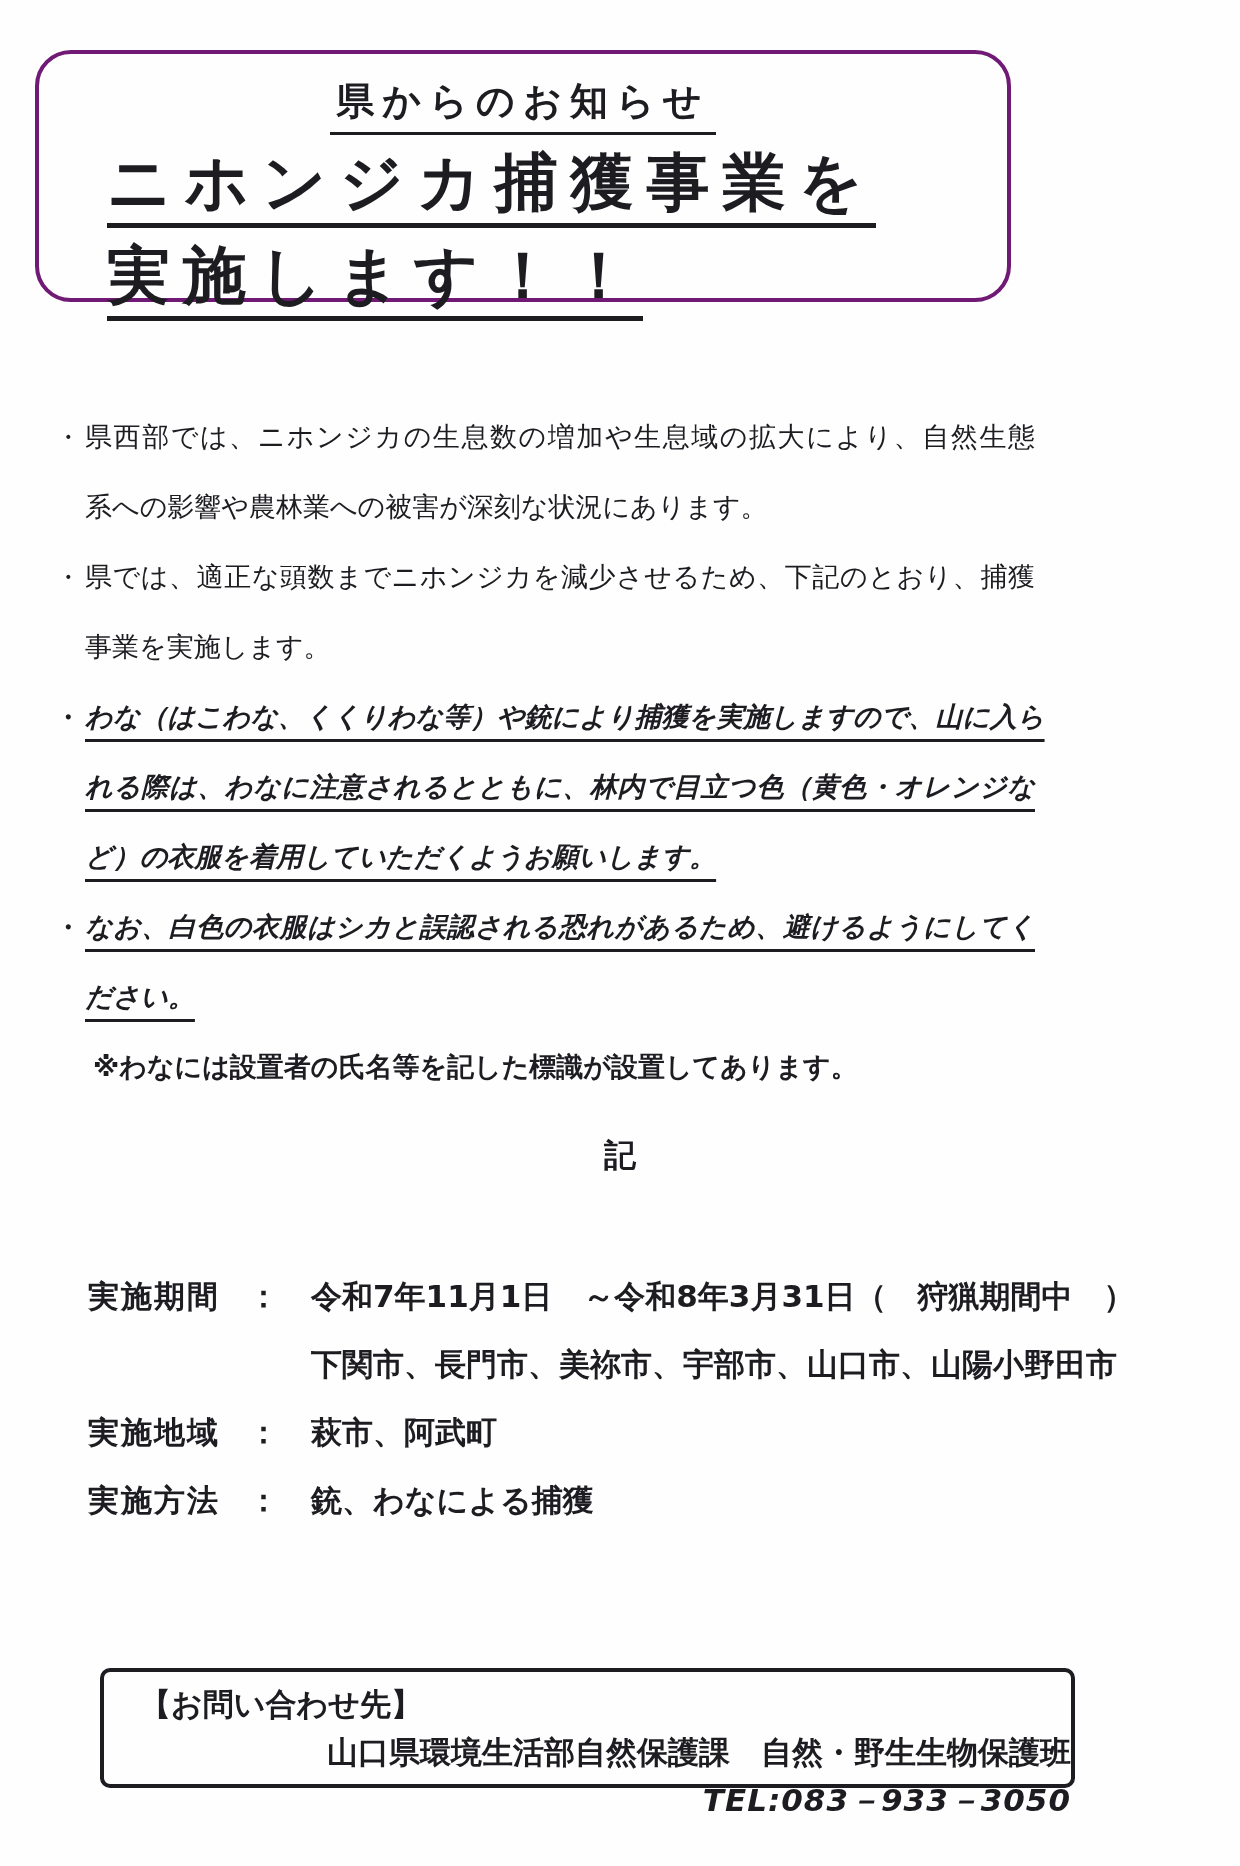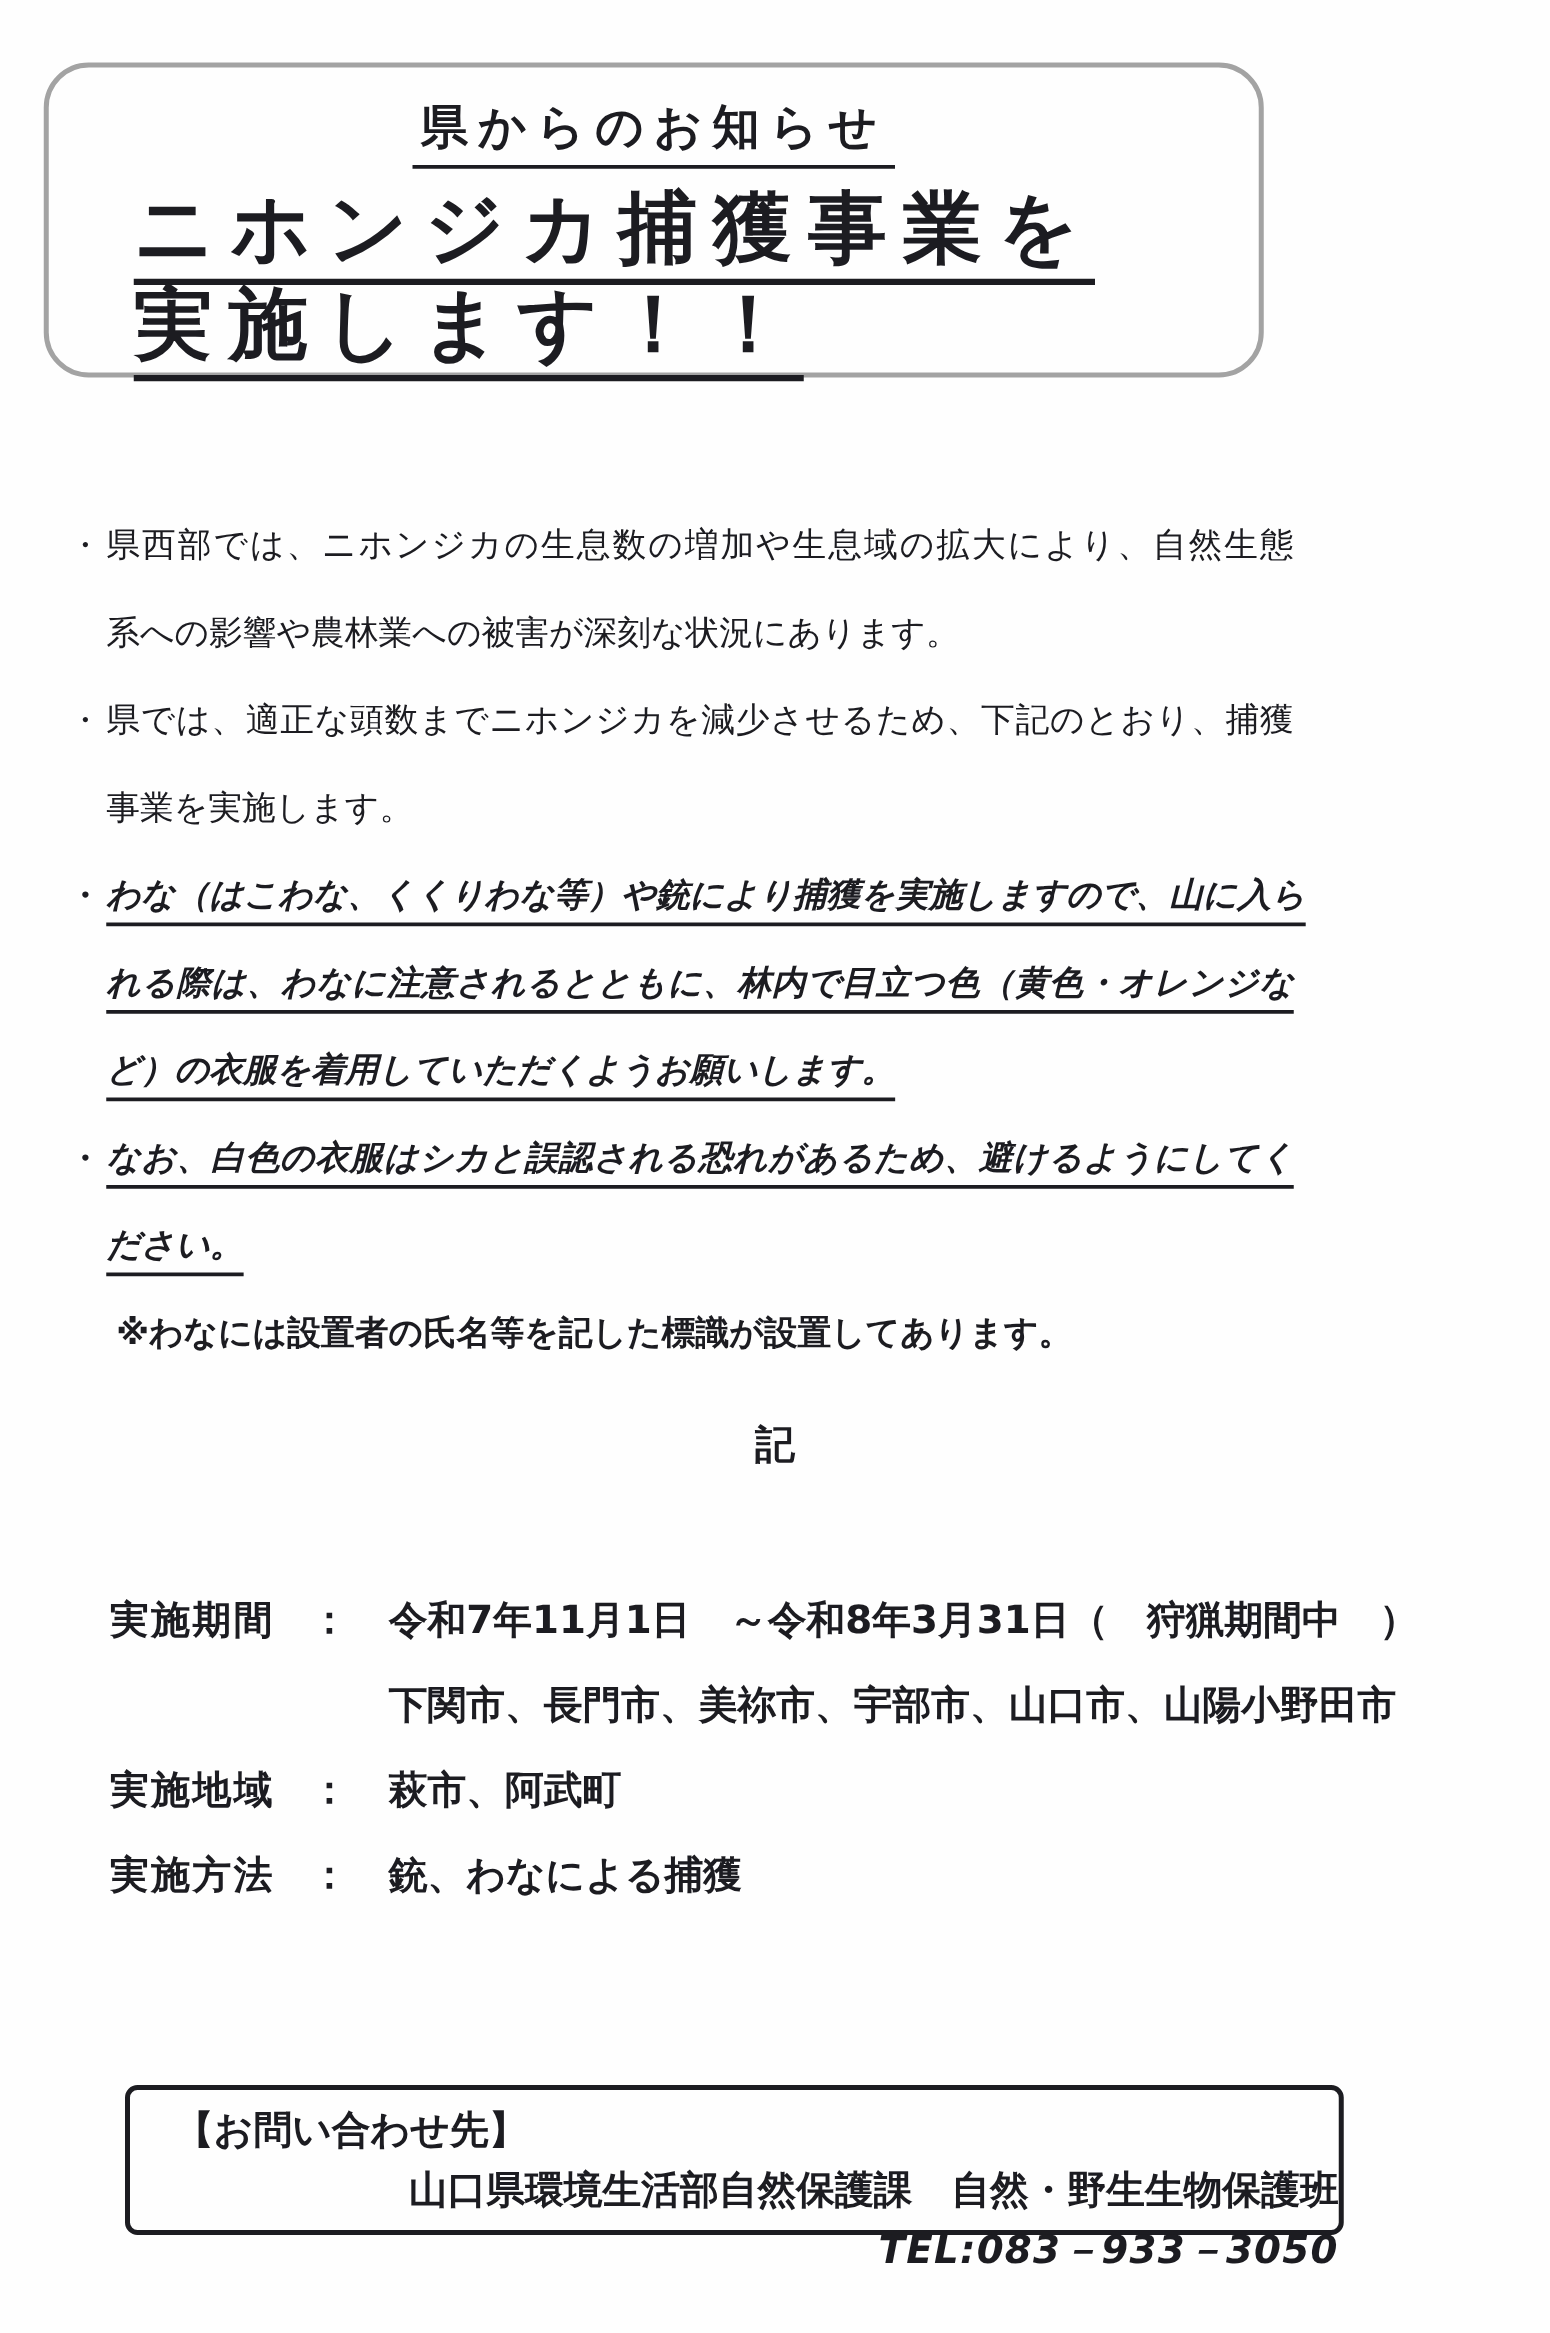--- a/index.html
+++ b/index.html
@@ -11,21 +11,21 @@
     color: #1c1c21;
     font-family: "DejaVu Sans", "Liberation Sans", sans-serif;
     overflow: hidden;
   }
 
   
   .header-box {
     position: absolute;
     left: 35px; top: 50px;
     width: 976px; height: 252px;
-    border: 4px solid #a3a3a3;
+    border: 4px solid #701a75;
     border-radius: 36px;
     box-sizing: border-box;
   }
   .notice-label {
     text-align: center;
     margin-top: 22px;
     font-size: 38px;
     font-weight: bold;
     letter-spacing: 8px;
   }
@@ -34,21 +34,21 @@
     border-bottom: 3px solid #1c1c21;
     padding: 0 6px 5px 6px;
   }
   .main-title {
     margin: 16px 0 0 68px;
     font-size: 63px;
     font-weight: bold;
     letter-spacing: 13px;
     line-height: 1;
   }
-  .title-line { }
+  .title-line { margin-bottom: 16px; }
   .title-line .ul {
     display: inline-block;
     border-bottom: 5px solid #1c1c21;
     padding-bottom: 9px;
   }
 
   
   .bullets {
     position: absolute;
     left: 55px; top: 402px;

